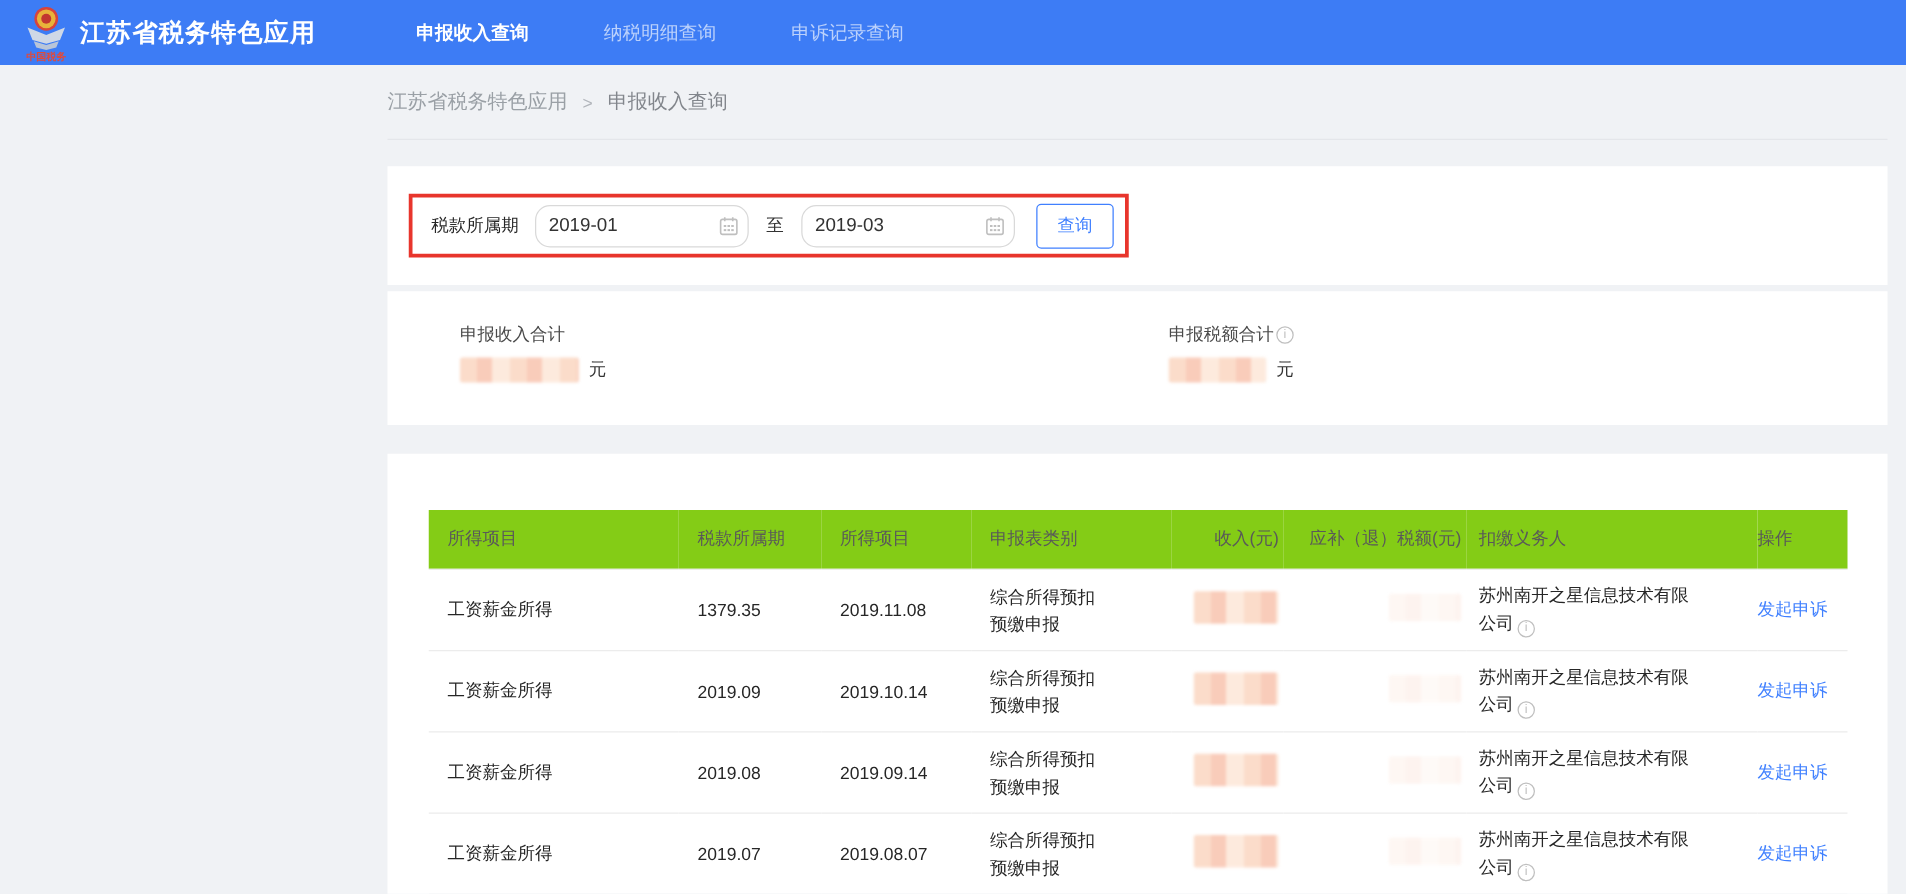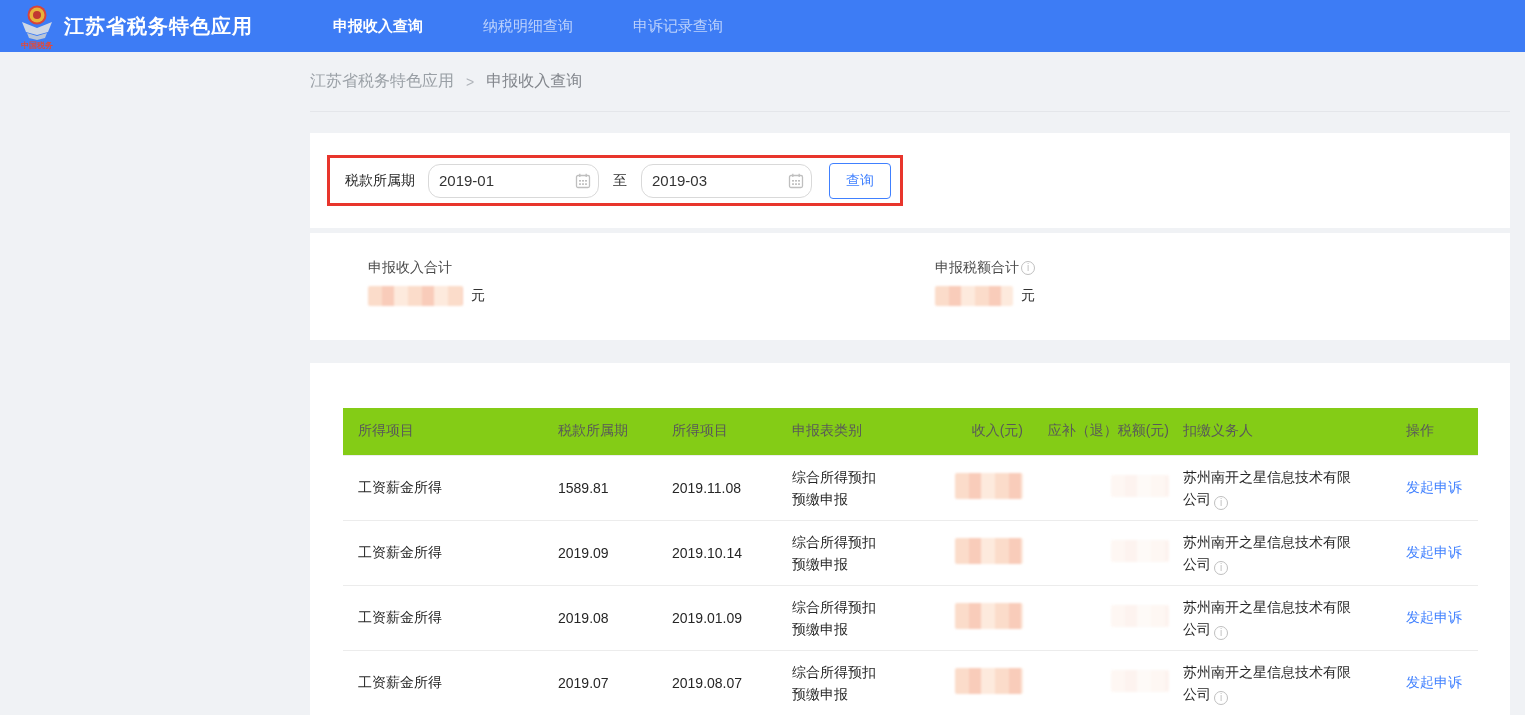--- a/index.html
+++ b/index.html
@@ -212,42 +212,42 @@
         <th>申报表类别</th>
         <th class="num">收入(元)</th>
         <th class="num">应补（退）税额(元)</th>
         <th class="c7h">扣缴义务人</th>
         <th class="c8h">操作</th>
       </tr>
     </thead>
     <tbody>
       <tr>
         <td>工资薪金所得</td>
-        <td>1589.81</td>
+        <td>1379.35</td>
         <td>2019.11.08</td>
         <td><span class="wrap-type">综合所得预扣预缴申报</span></td>
         <td class="num"><span class="redact cell"></span></td>
         <td class="num"><span class="redact faint"></span></td>
         <td class="c7d"><span class="company-cell"><span>苏州南开之星信息技术有限公司</span><span class="info-icon">i</span></span></td>
         <td class="c8d"><a class="action-link">发起申诉</a></td>
       </tr>
       <tr>
         <td>工资薪金所得</td>
         <td>2019.09</td>
         <td>2019.10.14</td>
         <td><span class="wrap-type">综合所得预扣预缴申报</span></td>
         <td class="num"><span class="redact cell"></span></td>
         <td class="num"><span class="redact faint"></span></td>
         <td class="c7d"><span class="company-cell"><span>苏州南开之星信息技术有限公司</span><span class="info-icon">i</span></span></td>
         <td class="c8d"><a class="action-link">发起申诉</a></td>
       </tr>
       <tr>
         <td>工资薪金所得</td>
         <td>2019.08</td>
-        <td>2019.01.09</td>
+        <td>2019.09.14</td>
         <td><span class="wrap-type">综合所得预扣预缴申报</span></td>
         <td class="num"><span class="redact cell"></span></td>
         <td class="num"><span class="redact faint"></span></td>
         <td class="c7d"><span class="company-cell"><span>苏州南开之星信息技术有限公司</span><span class="info-icon">i</span></span></td>
         <td class="c8d"><a class="action-link">发起申诉</a></td>
       </tr>
       <tr>
         <td>工资薪金所得</td>
         <td>2019.07</td>
         <td>2019.08.07</td>

